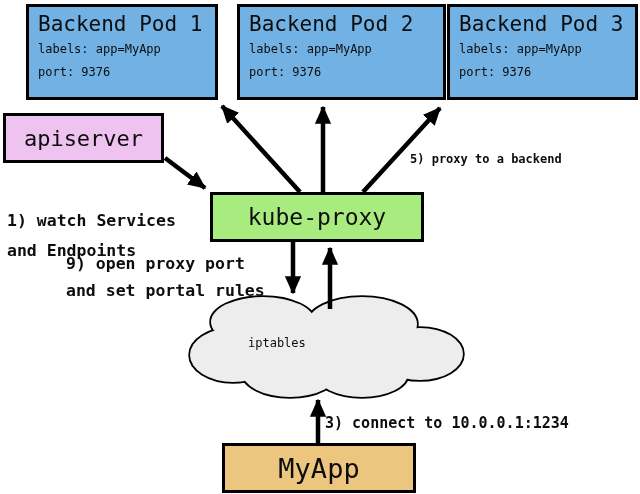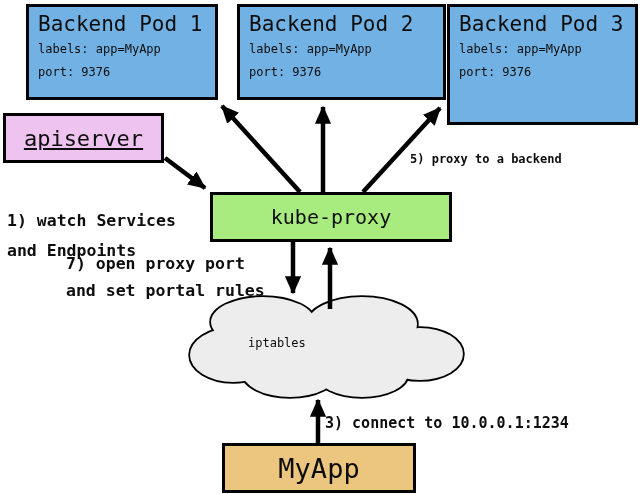--- a/index.html
+++ b/index.html
@@ -36,36 +36,35 @@
     line-height: 28px;
     white-space: nowrap;
   }
   .pod-meta {
     font-size: 12px;
     line-height: 23px;
     white-space: nowrap;
   }
   .pod-1 { left: 26px;  top: 4px; width: 192px; height: 96px; }
   .pod-2 { left: 237px; top: 4px; width: 209px; height: 96px; }
-  .pod-3 { left: 447px; top: 4px; width: 191px; height: 121px; }
+  .pod-3 { left: 447px; top: 4px; width: 191px; height: 96px; }
   .center-text {
     display: flex;
     align-items: center;
     justify-content: center;
   }
   .apiserver {
     left: 3px; top: 113px; width: 161px; height: 50px;
     background: var(--apiserver-fill, #efc3ef);
     font-size: 22px;
-    text-decoration: underline;
   }
   .kube-proxy {
-    left: 210px; top: 192px; width: 242px; height: 50px;
+    left: 210px; top: 192px; width: 214px; height: 50px;
     background: var(--kube-proxy-fill, #a8ec7f);
-    font-size: 20px;
+    font-size: 23px;
     text-align: right;
   }
   .client {
     left: 222px; top: 443px; width: 194px; height: 50px;
     background: var(--client-fill, #ecc57f);
     font-size: 27px;
   }
   .annotation {
     position: absolute;
     z-index: 2;
@@ -165,18 +164,18 @@
     <span>kube-proxy</span>
   </div>
   <div class="node center-text client">
     <span>MyApp</span>
   </div>
 
   <div class="cloud-label">iptables</div>
 
   <div class="annotation step1">1) watch Services
 and Endpoints</div>
-  <div class="annotation step2">7) open proxy port
+  <div class="annotation step2">9) open proxy port
 and set portal rules</div>
   <div class="annotation step3">3) connect to 10.0.0.1:1234</div>
   <div class="annotation step5">5) proxy to a backend</div>
 
 </div>
 
 </body></html>

